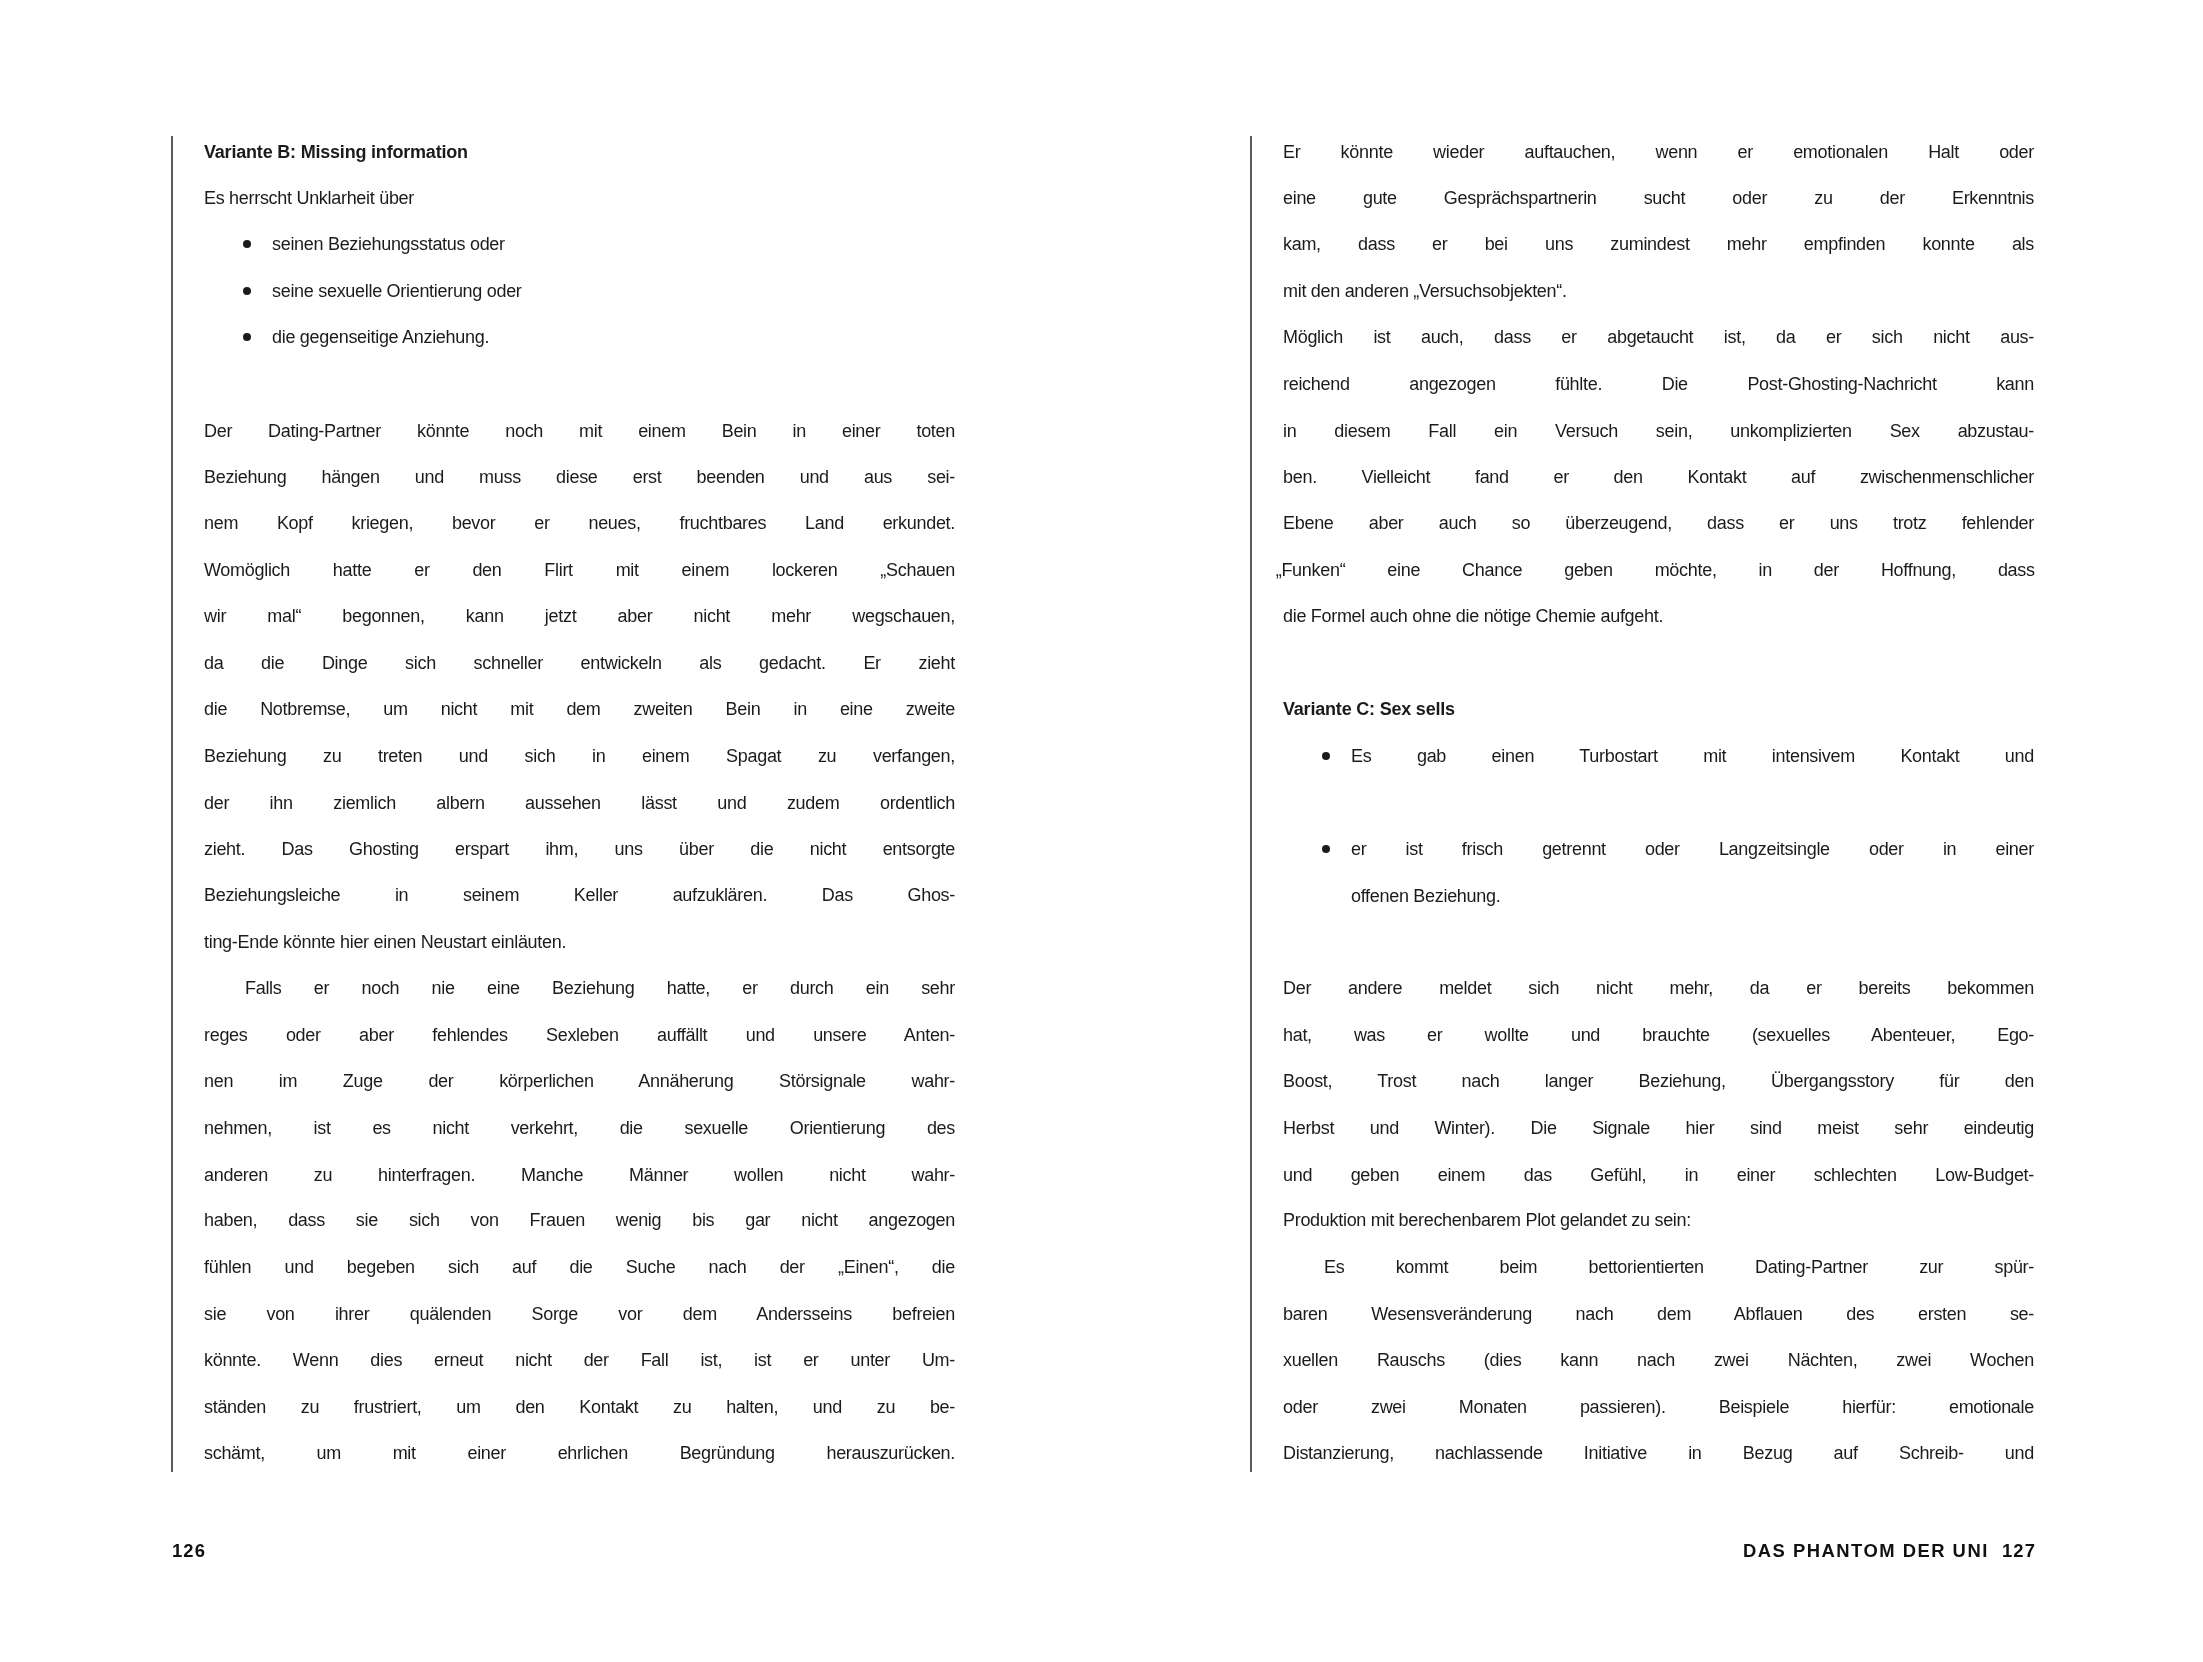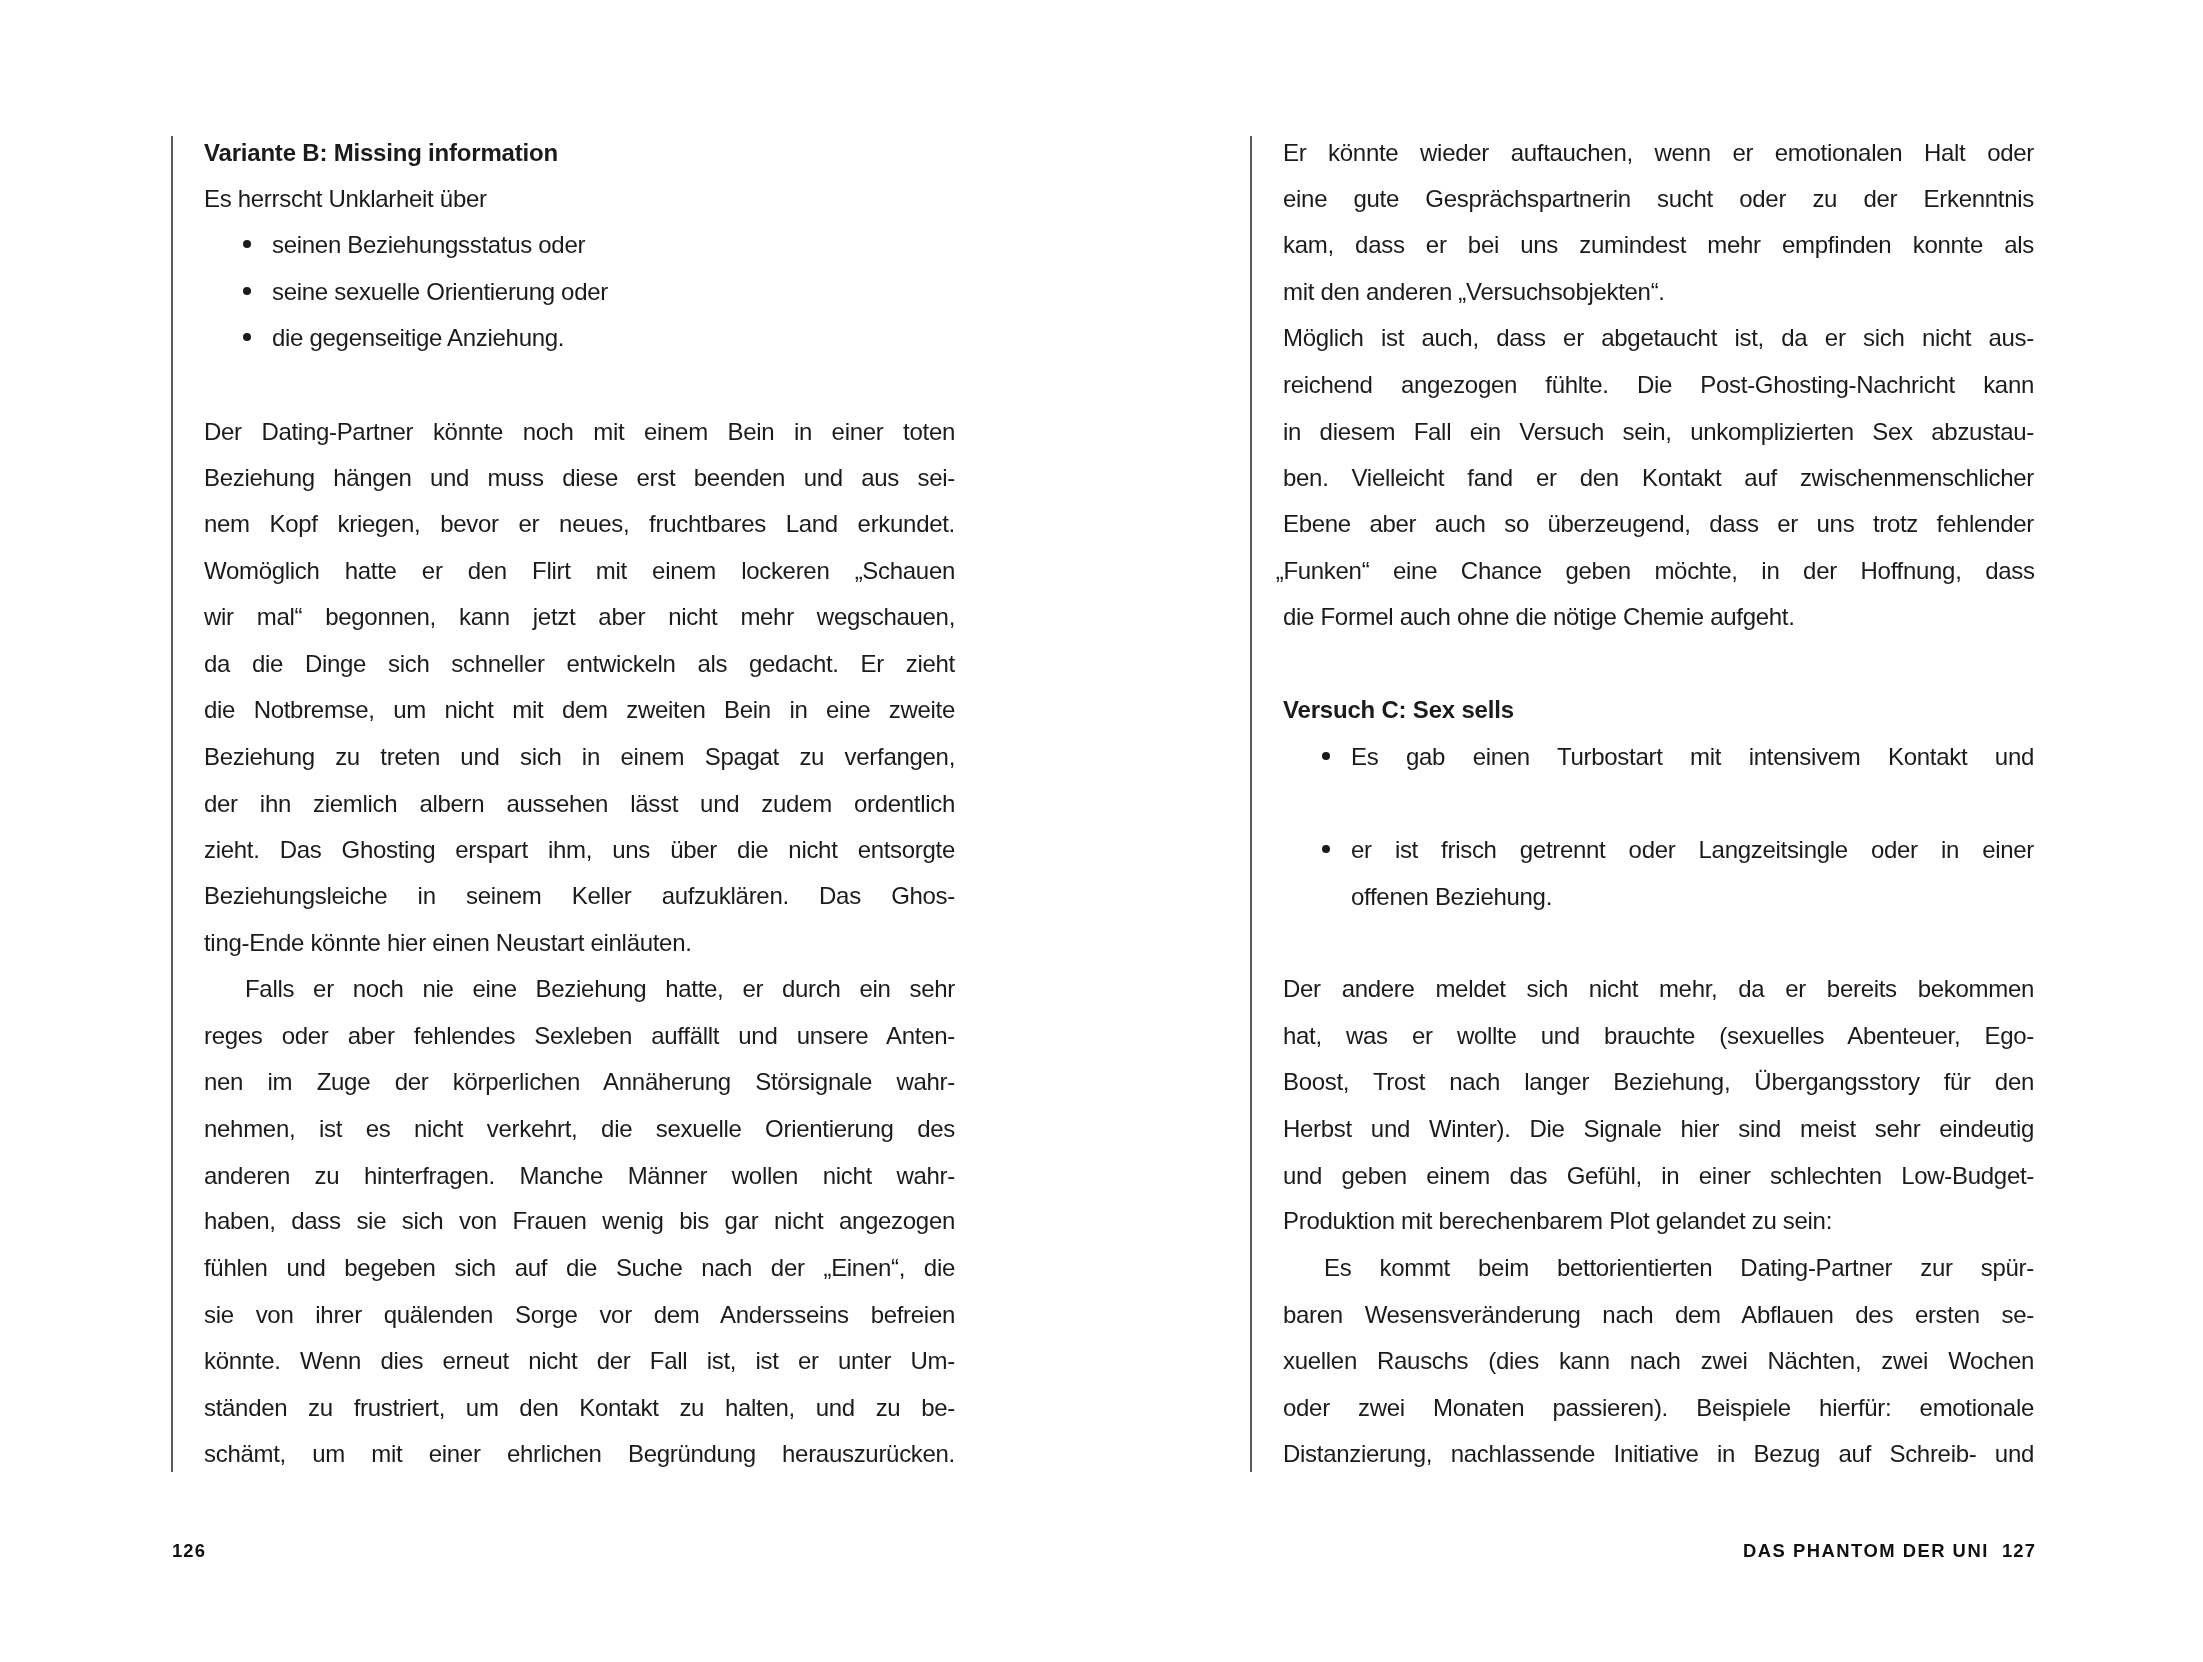--- a/index.html
+++ b/index.html
@@ -15,21 +15,21 @@
     position: absolute; width: 1.8px; background: #5a5a5a;
     top: 136px; height: 1336px;
   }
   .page-left .rule { left: 171px; }
   .page-right .rule { left: 148px; }
   .col { position: absolute; top: 0; width: 751px; }
   .page-left .col { left: 204px; }
   .page-right .col { left: 181px; }
   .line {
     position: absolute; left: 0; width: 751px; height: 47px;
-    font-size: 24px; line-height: 47px; white-space: nowrap;
+    font-size: 18px; line-height: 47px; white-space: nowrap;
     letter-spacing: -0.3px;
   }
   .line.j { text-align: justify; text-align-last: justify; }
   .line.indent { left: 41px; width: 710px; }
   .line.bullet-text { left: 68px; width: 683px; }
   .line.heading { font-weight: bold; letter-spacing: -0.2px; }
   .bullet {
     position: absolute; width: 8.3px; height: 8.3px; border-radius: 50%;
     background: #1b1b1b; left: 39px;
   }
@@ -111,21 +111,21 @@
     <div>
       <div class="line j" style="top:314px">Möglich ist auch, dass er abgetaucht ist, da er sich nicht aus-</div>
       <div class="line j" style="top:361px">reichend angezogen fühlte. Die Post-Ghosting-Nachricht kann</div>
       <div class="line j" style="top:408px">in diesem Fall ein Versuch sein, unkomplizierten Sex abzustau-</div>
       <div class="line j" style="top:454px">ben. Vielleicht fand er den Kontakt auf zwischenmenschlicher</div>
       <div class="line j" style="top:500px">Ebene aber auch so überzeugend, dass er uns trotz fehlender</div>
       <div class="line j" style="top:547px;left:-7.3px;width:759px">„Funken“ eine Chance geben möchte, in der Hoffnung, dass</div>
       <div class="line" style="top:593px">die Formel auch ohne die nötige Chemie aufgeht.</div>
     </div>
 
-    <div class="line heading" style="top:686px">Versuch C: Sex sells</div>
+    <div class="line heading" style="top:686px">Variante C: Sex sells</div>
 
     <div>
       <div style="position:absolute;top:733px;left:0;width:751px;height:94px">
         <span class="bullet" style="top:19px"></span>
         <div class="line bullet-text j" style="top:0">Es gab einen Turbostart mit intensivem Kontakt und</div>
       </div>
       <div style="position:absolute;top:826px;left:0;width:751px;height:94px">
         <span class="bullet" style="top:19px"></span>
         <div class="line bullet-text" style="top:47px">offenen Beziehung.</div>
         <div class="line bullet-text j" style="top:0">er ist frisch getrennt oder Langzeitsingle oder in einer</div>

